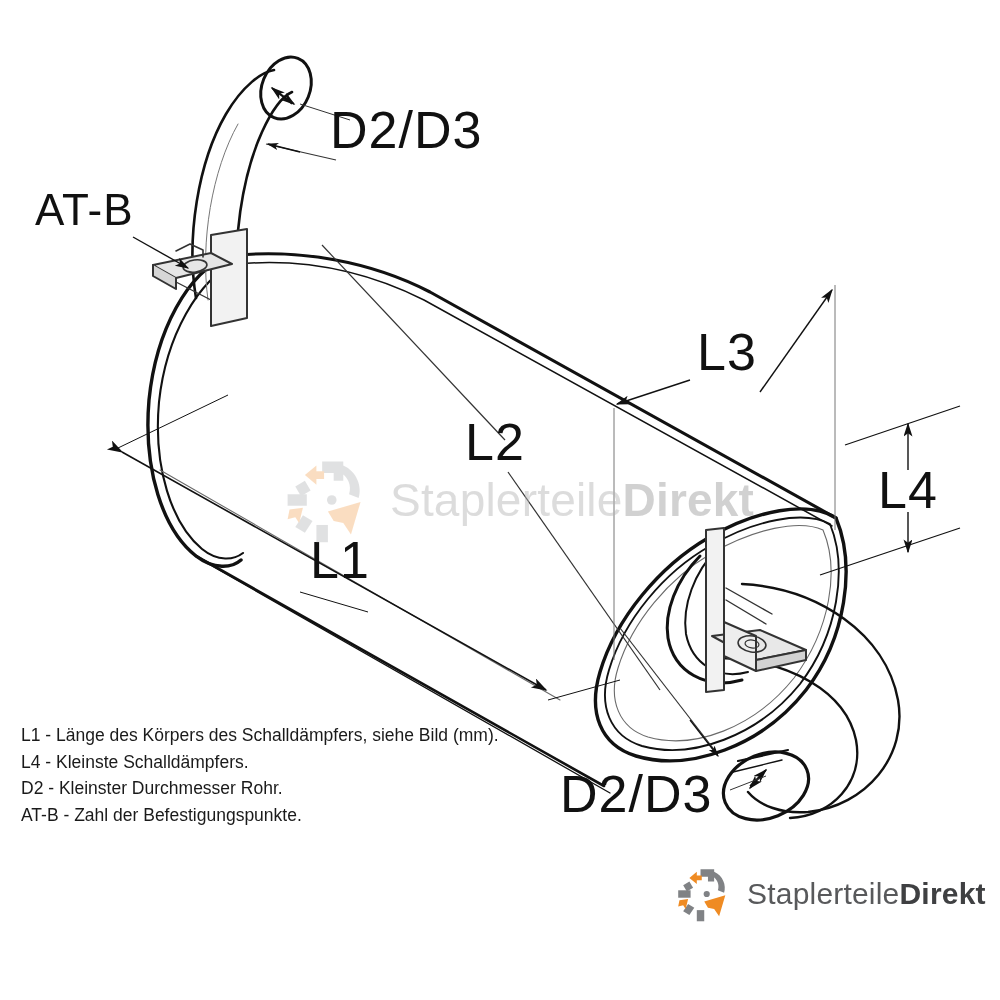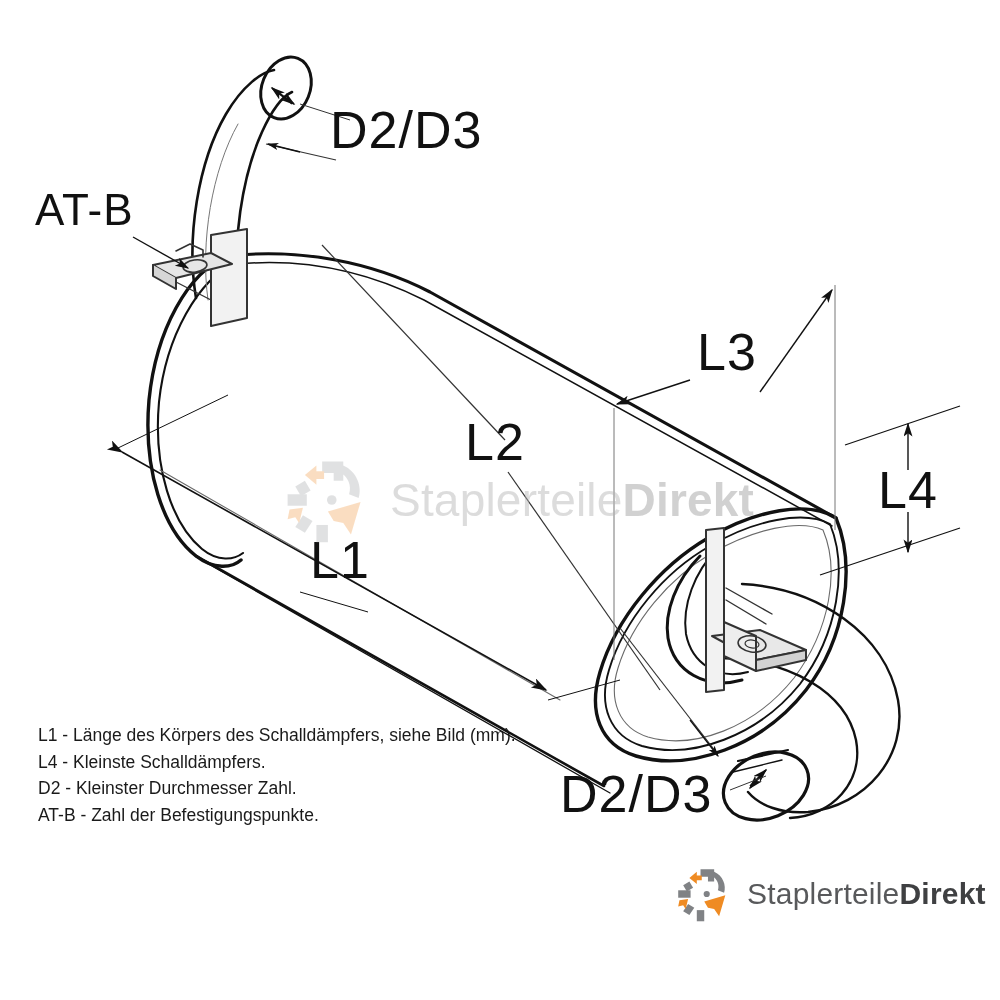--- a/index.html
+++ b/index.html
@@ -23,21 +23,21 @@
     height: 1000px;
   }
   .dim-label {
     font-family: "Liberation Sans", sans-serif;
     font-size: 52px;
     fill: #111111;
     letter-spacing: 1px;
   }
   .legend {
     position: absolute;
-    left: 38px;
+    left: 21px;
     top: 722px;
     width: 560px;
   }
   .legend-line {
     font-family: "Liberation Sans", sans-serif;
     font-size: 17.5px;
     color: #1a1a1a;
     line-height: 26.6px;
     white-space: nowrap;
   }
@@ -254,21 +254,21 @@
       <path d="M12 60 L26 58 L22 74 L18 68 L10 70 Z" fill="#f5b678"></path>
       <path d="M52 62 L86 52 L76 86 L68 74 L58 72 Z" fill="#f5b678"></path>
       <circle cx="56" cy="50" r="5" fill="#bcbec0"></circle>
     </svg>
     <span class="wm-text"><span>Staplerteile</span><b>Direkt</b></span>
   </div>
 
   <div class="legend">
     <div class="legend-line">L1 - Länge des Körpers des Schalldämpfers, siehe Bild (mm).</div>
     <div class="legend-line">L4 - Kleinste Schalldämpfers.</div>
-    <div class="legend-line">D2 - Kleinster Durchmesser Zahl.</div>
+    <div class="legend-line">D2 - Kleinster Durchmesser Rohr.</div>
     <div class="legend-line">AT-B - Zahl der Befestigungspunkte.</div>
   </div>
 
   <div class="logo-bottom">
     <svg class="logo-mark" viewBox="0 0 100 100">
       <path d="M46 10 L68 10 L68 30 L58 30 L58 22 L46 22 Z" fill="#808285"></path>
       <path d="M68 14 C82 20 88 36 84 48 L74 44 C77 35 73 25 64 21 Z" fill="#808285"></path>
       <path d="M10 44 L30 44 L30 56 L10 56 Z" fill="#808285"></path>
       <path d="M18 36 L28 30 L34 40 L24 46 Z" fill="#808285"></path>
       <path d="M40 76 L52 76 L52 94 L40 94 Z" fill="#808285"></path>

